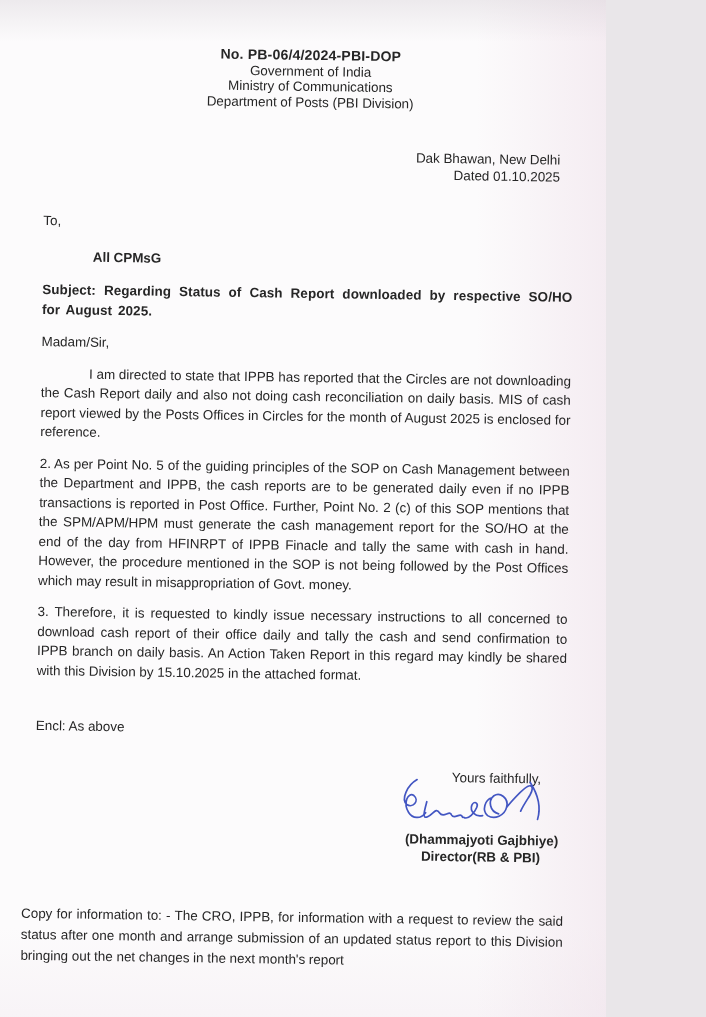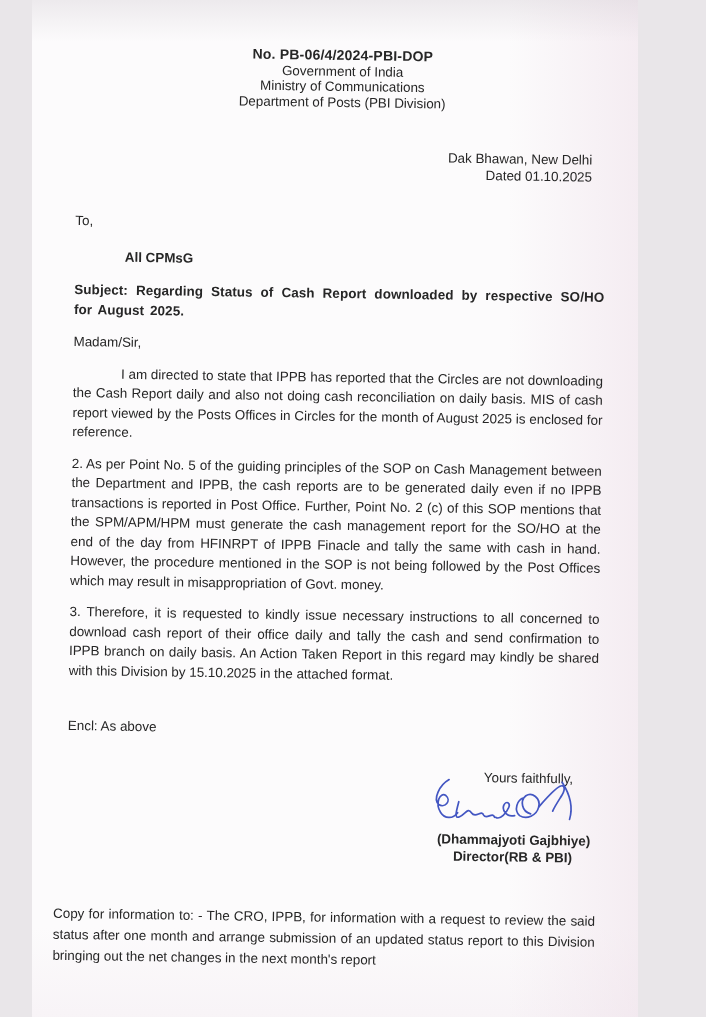--- a/index.html
+++ b/index.html
@@ -12,21 +12,20 @@
   .paper{
     position:relative;
     width:606px;height:1017px;
     background:
       linear-gradient(to bottom, rgba(214,208,214,0.40), rgba(255,255,255,0) 42px),
       linear-gradient(to left, rgba(238,224,233,0.55), rgba(255,255,255,0) 130px),
       linear-gradient(to top, rgba(240,230,237,0.35), rgba(255,255,255,0) 90px),
       #fcfbfc;
     overflow:hidden;
     color:#262626;
-    margin-left:32px;
   }
   .content{
     position:absolute;
     left:46px; right:30px; top:44px;
     transform:rotate(0.85deg);
     transform-origin:0 0;
     font-size:13.4px;
     line-height:19.5px;
   }
   .center{text-align:center;}

